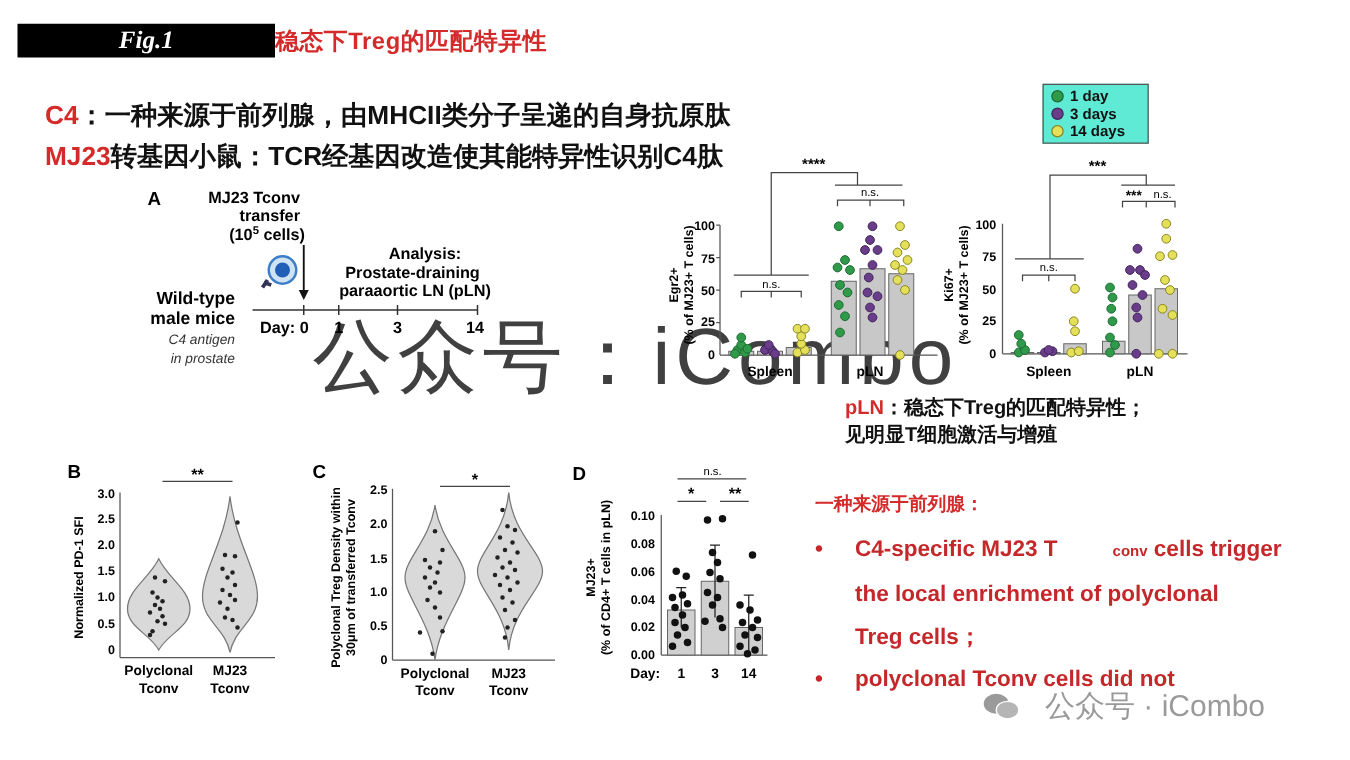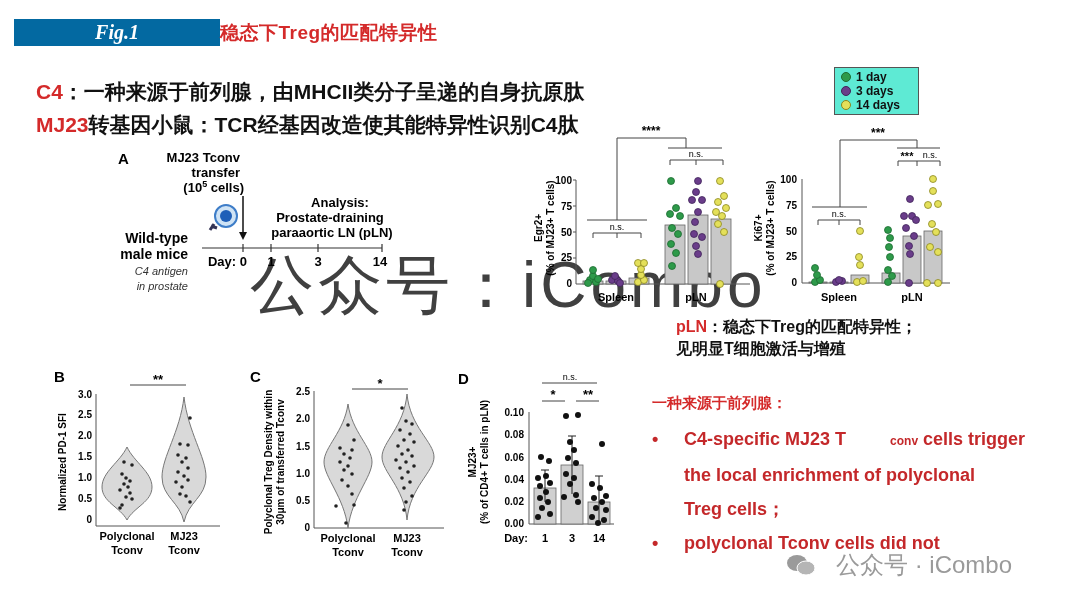--- a/index.html
+++ b/index.html
@@ -1,19 +1,19 @@
 <!DOCTYPE html>
 <html><head>
 <meta charset="utf-8">
 <style>
   * { box-sizing: border-box; margin: 0; padding: 0; }
   html, body { width: 1080px; height: 608px; background: #ffffff; overflow: hidden; }
   body { position: relative; font-family: "Liberation Sans", "DejaVu Sans", sans-serif; color: #111; }
   .abs { position: absolute; }
-  .figtag { left: 14px; top: 19px; width: 206px; height: 27px; background: #0369a1; color: #fff;
+  .figtag { left: 14px; top: 19px; width: 206px; height: 27px; background: #000000; color: #fff;
     font-family: "Liberation Serif", serif; font-style: italic; font-weight: bold; font-size: 20px;
     display: flex; align-items: center; justify-content: center; }
   .title { left: 220px; top: 20px; color: #d42a2a; font-size: 19px; font-weight: bold; letter-spacing: 0.5px; }
   .line1, .line2 { left: 36px; font-size: 21px; font-weight: bold; color: #111; }
   .line1 { top: 78px; } .line2 { top: 111px; }
   .red { color: #d42a2a; }
   .watermark { left: 250px; top: 242px; font-size: 64px; color: #404040; letter-spacing: 4px; font-weight: normal; z-index: 0; }
   svg text { font-family: "Liberation Sans", "DejaVu Sans", sans-serif; }
   .pln-note { left: 676px; top: 316px; font-size: 16px; font-weight: bold; line-height: 22px; }
   .focus-head { left: 652px; top: 394px; font-size: 15px; font-weight: bold; color: #d42a2a; }

